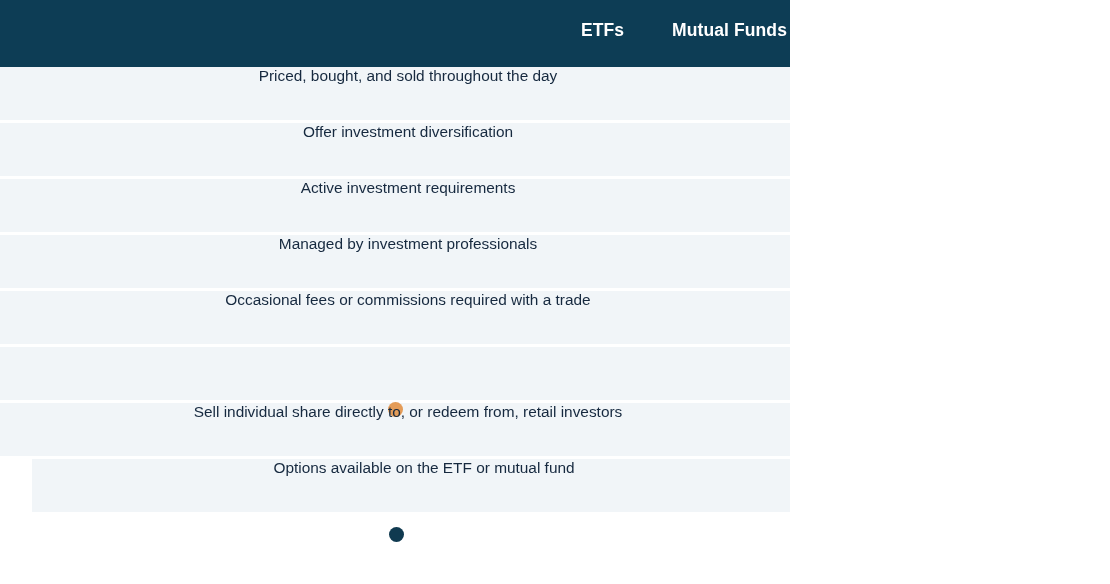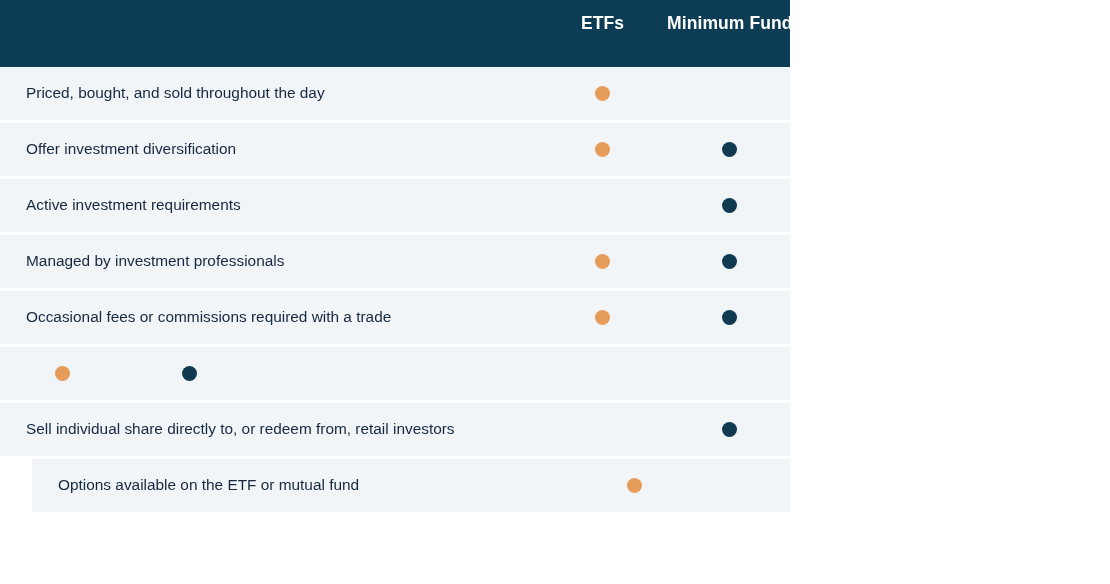--- a/index.html
+++ b/index.html
@@ -36,21 +36,21 @@
   .table-header .feature-head {
     flex: 0 0 540px;
   }
   .table-header .col-head {
     flex: 0 0 125px;
     text-align: center;
     color: #ffffff;
     font-size: 17.5px;
     font-weight: bold;
     letter-spacing: 0.1px;
-    padding-bottom: 33px;
+    padding-bottom: 26px;
     white-space: nowrap;
   }
   .table-header .col-head.etf {
     flex: 0 0 125px;
   }
   .table-header .col-head.mf {
     flex: 0 0 125px;
     padding-left: 2px;
   }
 
@@ -58,20 +58,21 @@
   .table-body {
     position: relative;
   }
   .row {
     display: flex;
     align-items: center;
     height: 53px;
     background: #f1f5f8;
     border-bottom: 3px solid #ffffff;
     box-sizing: content-box;
+    flex-direction: column;
   }
   .row:last-child {
     border-bottom: none;
     margin-left: 32px;
   }
   .row .feature-cell {
     flex: 0 0 540px;
     padding-left: 26px;
     box-sizing: border-box;
     color: #16293f;
@@ -106,21 +107,21 @@
   }
 </style>
 </head>
 <body>
 
 <div id="comparison-table">
 
   <div class="table-header">
     <div class="feature-head"></div>
     <div class="col-head etf">ETFs</div>
-    <div class="col-head mf">Minimum Funds</div>
+    <div class="col-head mf">Mutual Funds</div>
   </div>
 
   <div class="table-body" id="table-body">
       <div class="row">
         <div class="feature-cell">Priced, bought, and sold throughout the day</div>
         <div class="mark-cell etf">
           <span class="dot etf"></span>
         </div>
         <div class="mark-cell mf">
           <span class="dot empty"></span>

